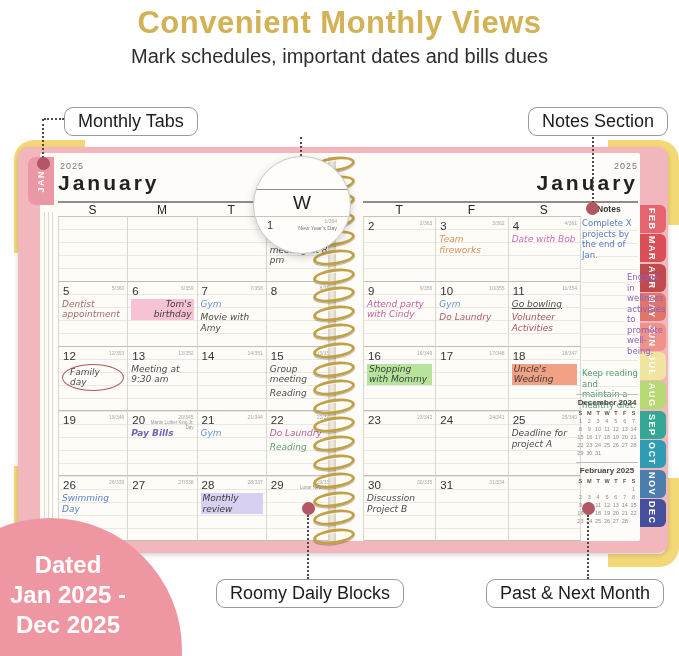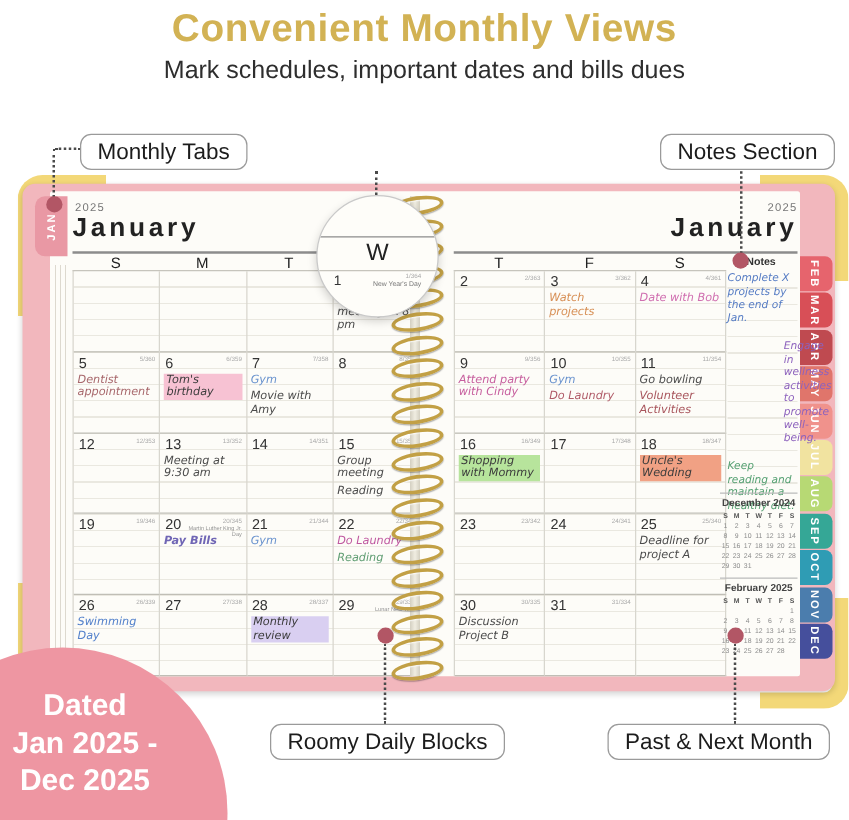--- a/index.html
+++ b/index.html
@@ -81,21 +81,21 @@
   .dhol{position:absolute;top:9px;right:3px;font-size:4.5px;color:#949494;text-align:right;max-width:46px;}
   .evs{margin-top:15px;}
   .ev{font-size:9px;line-height:10.5px;margin-bottom:3px;font-style:italic;
       font-family:"DejaVu Sans",sans-serif;}
   .ev.hl{display:inline-block;padding:0 2px;}
   .ev.circ{display:inline-block;border:1.5px solid #b0595e;border-radius:50%;padding:2px 7px;}
 
   
   #notes-list{position:absolute;left:582px;top:218px;width:56px;height:174px;z-index:3;
       background-image:repeating-linear-gradient(to bottom,transparent 0 12px,#eae8e0 12px 13px);}
-  .note{font-size:8.5px;line-height:10.5px;margin-bottom:12px;font-style:italic;
+  .note{font-size:8.5px;line-height:10.5px;margin-bottom:12px;
       font-family:"DejaVu Sans",sans-serif;}
   .mini{position:absolute;left:576px;width:62px;z-index:3;}
   #mini-0{top:394px;} #mini-1{top:462px;}
   .mini-title{font-size:8px;font-weight:bold;color:#444;text-align:center;
       border-top:1px solid #bbb;padding-top:3px;}
   .mini-grid{display:grid;grid-template-columns:repeat(7,1fr);font-size:5.5px;color:#8d8d8d;
       text-align:center;line-height:8px;margin-top:2px;}
   .mgc.hdr{color:#555;font-weight:bold;}
 
   
@@ -184,38 +184,39 @@
       <div class="cell">
         <div class="dnum">5</div>
         <div class="dmeta">5/360</div>
         <div class="evs">
           <div class="ev" style="color: rgb(168, 104, 108);">Dentist appointment</div>
         </div>
       </div>
       <div class="cell">
         <div class="dnum">6</div>
         <div class="dmeta">6/359</div>
-        <div class="evs"><div class="ev hl" style="color: rgb(60, 60, 60); background-color: rgb(247, 194, 211);">Tom's birthday</div></div>
+        <div class="evs"><div class="ev hl" style="color: rgb(60, 60, 60); background-color: rgb(247, 194, 211); text-align: right;">Tom's birthday</div></div>
       </div>
       <div class="cell">
         <div class="dnum">7</div>
         <div class="dmeta">7/358</div>
         <div class="evs">
           <div class="ev" style="color: rgb(106, 147, 206);">Gym</div>
           <div class="ev" style="color: rgb(75, 75, 75);">Movie with Amy</div>
         </div>
       </div>
       <div class="cell">
         <div class="dnum">8</div>
         <div class="dmeta">8/357</div>
         <div class="evs"></div>
       </div>
       <div class="cell">
         <div class="dnum">12</div>
         <div class="dmeta">12/353</div>
+        <div class="evs"><div class="ev circ" style="color: rgb(75, 75, 75);">Family day</div></div>
       </div>
       <div class="cell">
         <div class="dnum">13</div>
         <div class="dmeta">13/352</div>
         <div class="evs">
           <div class="ev" style="color: rgb(75, 75, 75);">Meeting at 9:30 am</div>
         </div>
       </div>
       <div class="cell">
         <div class="dnum">14</div>
@@ -295,21 +296,21 @@
   <div class="cgrid" id="right-grid">
       <div class="cell">
         <div class="dnum">2</div>
         <div class="dmeta">2/363</div>
         <div class="evs"></div>
       </div>
       <div class="cell">
         <div class="dnum">3</div>
         <div class="dmeta">3/362</div>
         <div class="evs">
-          <div class="ev" style="color: rgb(215, 143, 85);">Watch projects</div>
+          <div class="ev" style="color: rgb(215, 143, 85);">Team fireworks</div>
         </div>
       </div>
       <div class="cell">
         <div class="dnum">4</div>
         <div class="dmeta">4/361</div>
         <div class="evs">
           <div class="ev" style="color: rgb(208, 111, 176);">Date with Bob</div>
         </div>
       </div>
       <div class="cell">
@@ -324,21 +325,21 @@
         <div class="dmeta">10/355</div>
         <div class="evs">
           <div class="ev" style="color: rgb(106, 147, 206);">Gym</div>
           <div class="ev" style="color: rgb(176, 91, 104);">Do Laundry</div>
         </div>
       </div>
       <div class="cell">
         <div class="dnum">11</div>
         <div class="dmeta">11/354</div>
         <div class="evs">
-          <div class="ev" style="color: rgb(75, 75, 75);">Go bowling</div>
+          <div class="ev" style="color: rgb(75, 75, 75); text-decoration: underline;">Go bowling</div>
           <div class="ev" style="color: rgb(168, 85, 92);">Volunteer Activities</div>
         </div>
       </div>
       <div class="cell">
         <div class="dnum">16</div>
         <div class="dmeta">16/349</div>
         <div class="evs"><div class="ev hl" style="color: rgb(60, 60, 60); background-color: rgb(183, 228, 156);">Shopping with Mommy</div></div>
       </div>
       <div class="cell">
         <div class="dnum">17</div>

